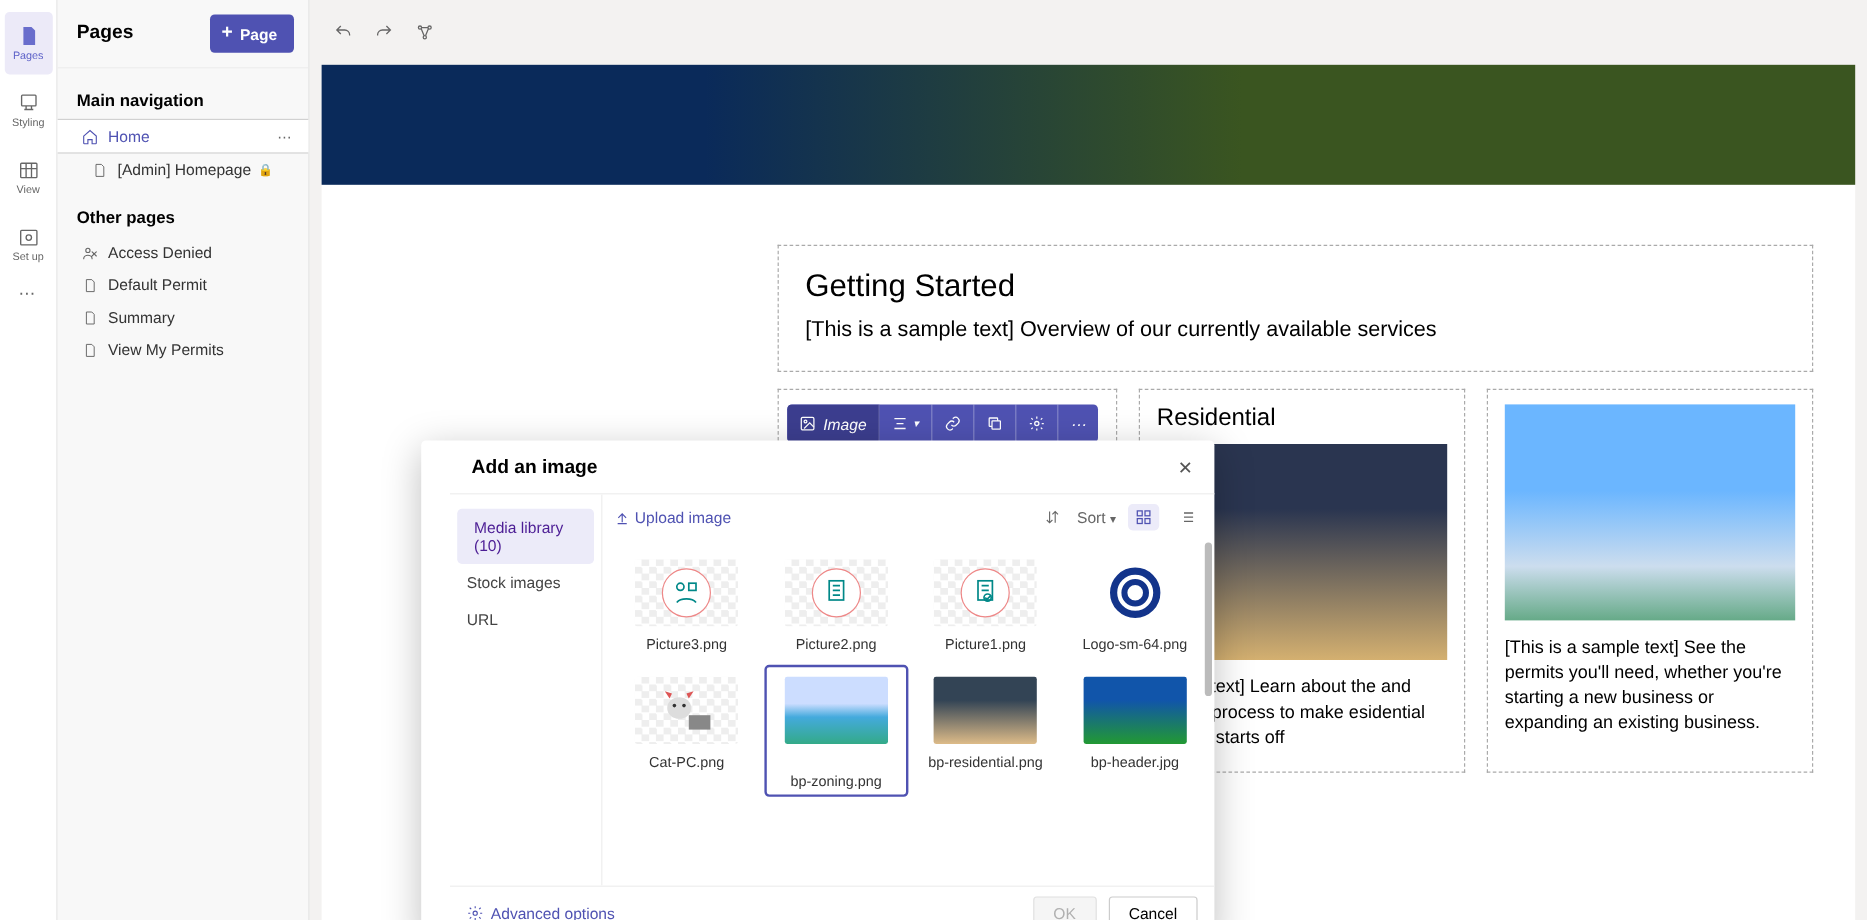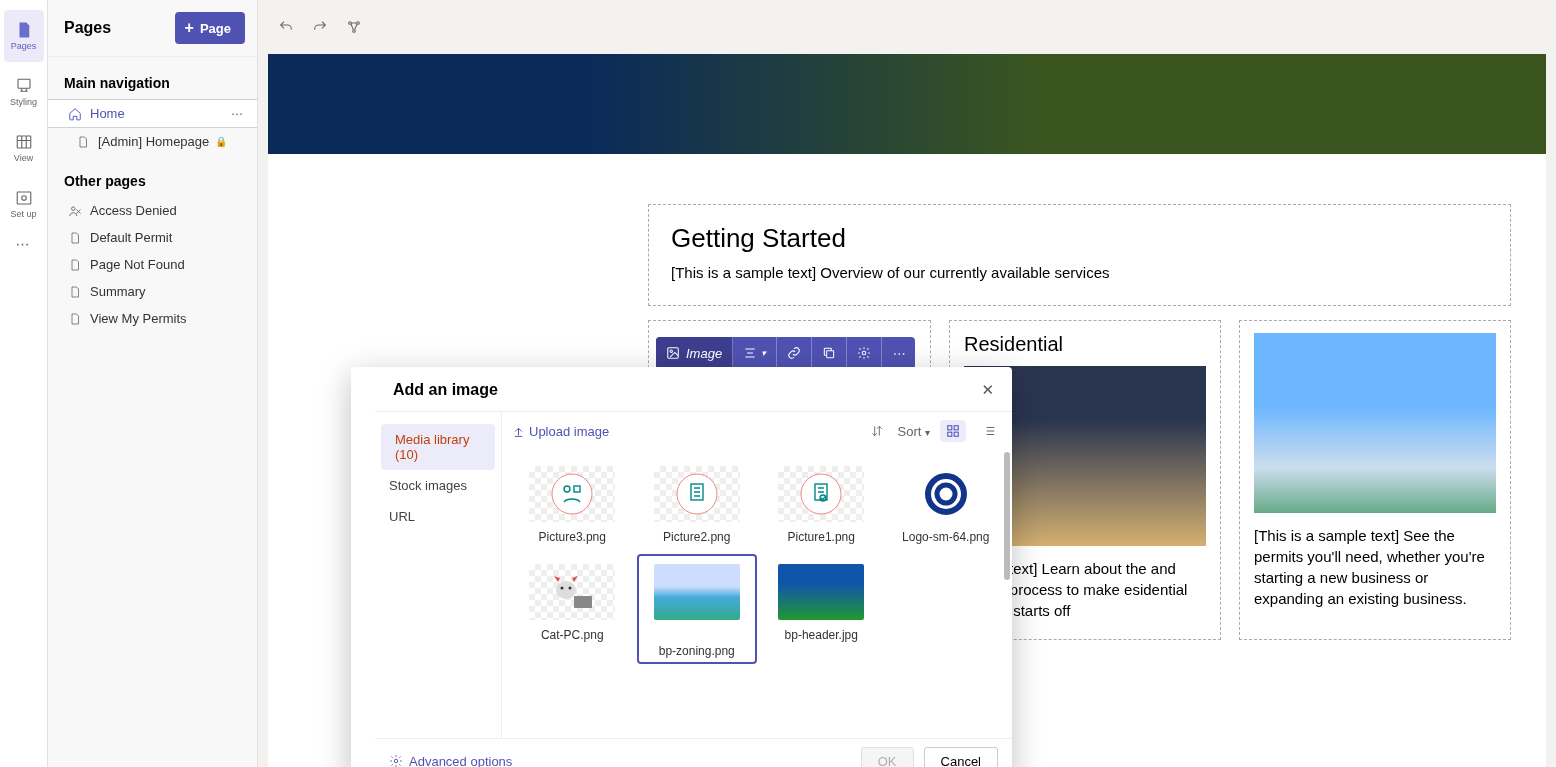--- a/index.html
+++ b/index.html
@@ -32,21 +32,21 @@
 .hero { height:100px; background:linear-gradient(90deg,#0a2a5a 0%,#0a2a5a 25%,#3a5520 60%,#3a5520 100%); position:relative; overflow:hidden;}
 .hero-deco { position:absolute; inset:0; background:
   radial-gradient(circle at 10% 90%,#6a6 0 6px,transparent 7px),
   radial-gradient(circle at 38% 60%,#c96 0 12px,transparent 13px),
   linear-gradient(90deg,transparent 55%,rgba(0,0,0,.2) 55.5%,transparent 56%),
   linear-gradient(#2b4 0 0) 55%/45% 4px no-repeat bottom;
   opacity:.7;}
 .content-region { position:absolute; left:380px; right:35px; top:150px; }
 .gs-box { border:1px dashed #aaa; padding:18px 22px 24px; }
 .gs-box h2 { font-size:26px; font-weight:400; margin-bottom:10px;}
-.gs-box p { font-size:15px;}
+.gs-box p { font-size:18px;}
 .cards { display:flex; gap:18px; margin-top:14px;}
 .card { flex:1; border:1px dashed #aaa; padding:12px 14px 18px; }
 .card h3 { font-size:20px; font-weight:400; margin-bottom:10px;}
 .card .thumb { width:100%; height:180px; margin-bottom:12px; }
 .card .thumb.residential { background:linear-gradient(#2a3550 30%,#d4b070 100%);}
 .card .thumb.commercial { background:linear-gradient(#6bb6ff 40%,#cde 75%,#6a8 100%);}
 .card p { font-size:15px; line-height:1.4;}
 
 .context-bar { position:absolute; left:656px; top:337px; height:32px; background:#4f52b2; border-radius:4px; display:flex; align-items:center; z-index:4;}
 .context-bar .seg { height:100%; display:flex; align-items:center; padding:0 10px; color:#fff; font-size:13px; border-right:1px solid rgba(255,255,255,.3); cursor:pointer;font-style:italic;}
@@ -54,21 +54,21 @@
 .context-bar .seg.first { background:#3c3e8f; border-radius:4px 0 0 4px;}
 .context-bar .seg .chev { font-size:9px; margin-left:4px;}
 
 .dialog { position:absolute; left:351px; top:367px; width:661px; height:416px; background:#fff; border-radius:4px; box-shadow:0 8px 32px rgba(0,0,0,.25); z-index:5; display:flex; flex-direction:column;padding-left:24px;}
 .dlg-head { display:flex; align-items:center; justify-content:space-between; padding:14px 18px 12px; }
 .dlg-head h3 { font-size:16px; font-weight:600;}
 .dlg-close { cursor:pointer; font-size:15px; color:#555;}
 .dlg-body { flex:1; display:flex; border-top:1px solid #eee; overflow:hidden;}
 .dlg-tabs { width:126px; padding:12px 0; }
 .dlg-tab { font-size:13px; padding:8px 14px; color:#444; cursor:pointer;}
-.dlg-tab.active { background:#ecebf9; color:#c2410c; border-radius:4px; margin:0 6px;}
+.dlg-tab.active { background:#ecebf9; color:#4c1d95; border-radius:4px; margin:0 6px;}
 .dlg-main { flex:1; display:flex; flex-direction:column; border-left:1px solid #eee;}
 .dlg-tools { display:flex; align-items:center; padding:8px 10px 4px; gap:10px; font-size:13px; color:#4f52b2;}
 .dlg-tools .spacer { flex:1;}
 .dlg-tools .tool-btn { display:flex; align-items:center; gap:4px; cursor:pointer; color:#4f52b2;}
 .dlg-tools .tool-icon { cursor:pointer; color:#666; padding:4px;}
 .dlg-tools .sort-lbl { color:#666; font-size:13px;}
 .dlg-tools .vbtn { padding:4px 6px; border-radius:4px; cursor:pointer;}
 .dlg-tools .vbtn.active { background:#ecebf9; color:#4f52b2;}
 .dlg-grid { flex:1; overflow:auto; padding:10px 6px 4px 10px; position:relative;}
 .dlg-grid-inner { display:grid; grid-template-columns:repeat(4,1fr); gap:4px 4px;}
@@ -161,28 +161,20 @@
       </span>
     <span>Access Denied</span>
   </div>
   <div class="nav-item">
     <span class="ico">
         <svg width="12" height="14" viewBox="0 0 24 24" fill="none" stroke="#666" stroke-width="1.6">
           <path d="M6 2h9l4 4v16H6z"></path>
         </svg>
       </span>
     <span>Default Permit</span>
-  </div>
-  <div class="nav-item">
-    <span class="ico">
-        <svg width="12" height="14" viewBox="0 0 24 24" fill="none" stroke="#666" stroke-width="1.6">
-          <path d="M6 2h9l4 4v16H6z"></path>
-        </svg>
-      </span>
-    <span>Page Not Found</span>
   </div>
   <div class="nav-item">
     <span class="ico">
         <svg width="12" height="14" viewBox="0 0 24 24" fill="none" stroke="#666" stroke-width="1.6">
           <path d="M6 2h9l4 4v16H6z"></path>
         </svg>
       </span>
     <span>Summary</span>
   </div>
   <div class="nav-item">
@@ -379,20 +371,24 @@
                   <circle cx="26" cy="20" r="1.5" fill="#333"></circle>
                 </svg>
               </div>
             <span class="img-name">Cat-PC.png</span>
           </div>
           <div class="img-cell selected">
             <div class="img-thumb" style="background:linear-gradient(#cdf 40%,#4ad 60%,#3a8 100%)"></div>
             <span class="img-name">bp-zoning.png</span>
           </div>
           <div class="img-cell">
+            <div class="img-thumb" style="background:linear-gradient(#345 35%,#db8 100%)"></div>
+            <span class="img-name">bp-residential.png</span>
+          </div>
+          <div class="img-cell">
             <div class="img-thumb" style="background:linear-gradient(#15a 35%,#293 100%)"></div>
             <span class="img-name">bp-header.jpg</span>
           </div>
         </div>
       </div>
     </div>
   </div>
   <div class="dlg-foot">
     <span class="adv">
       <svg width="14" height="14" viewBox="0 0 24 24" fill="none" stroke="#4f52b2" stroke-width="1.6">

